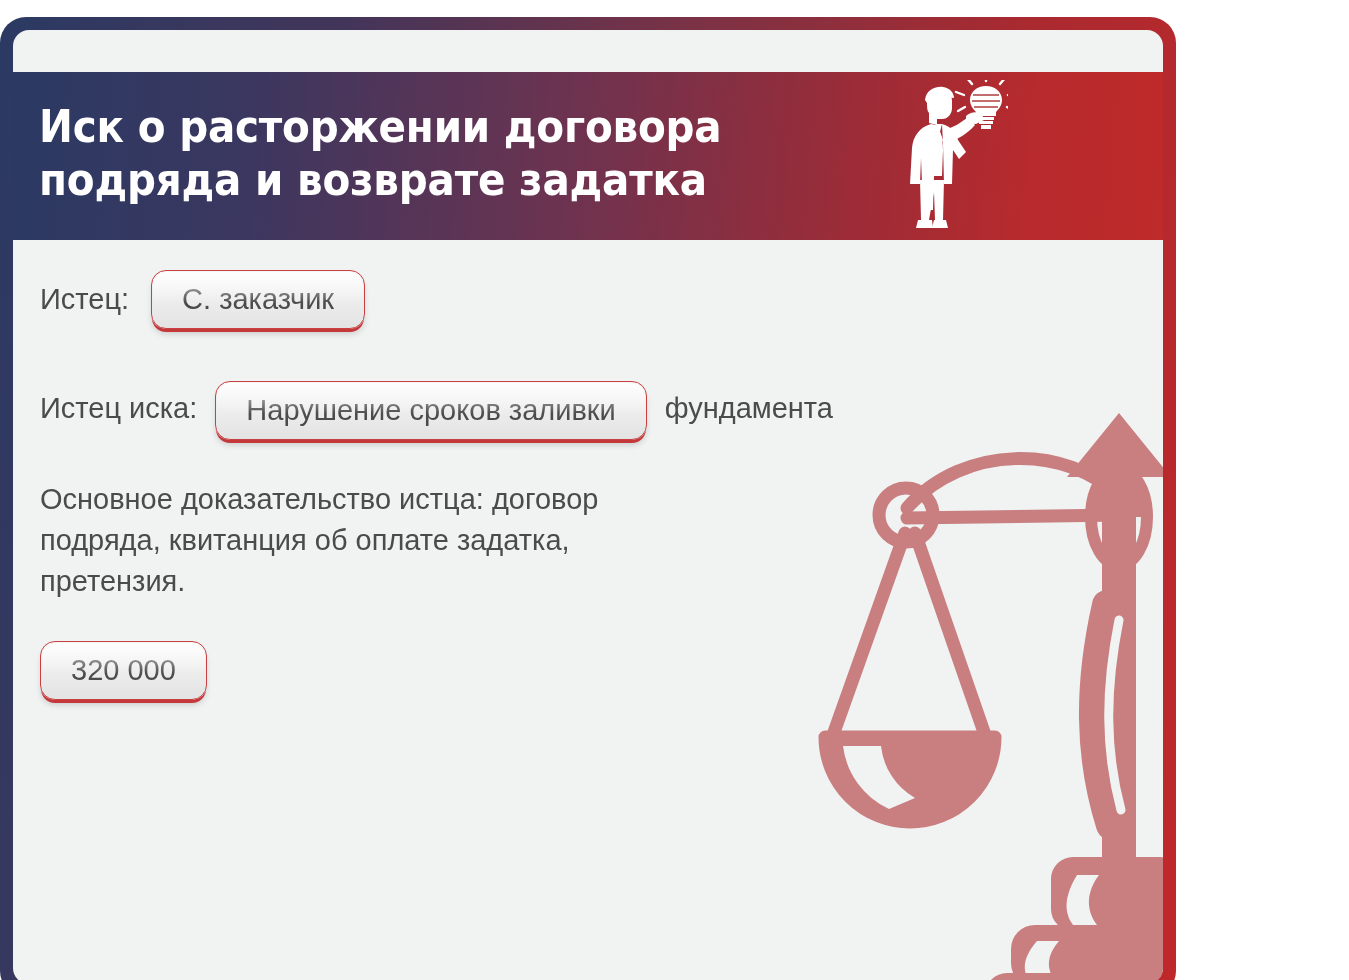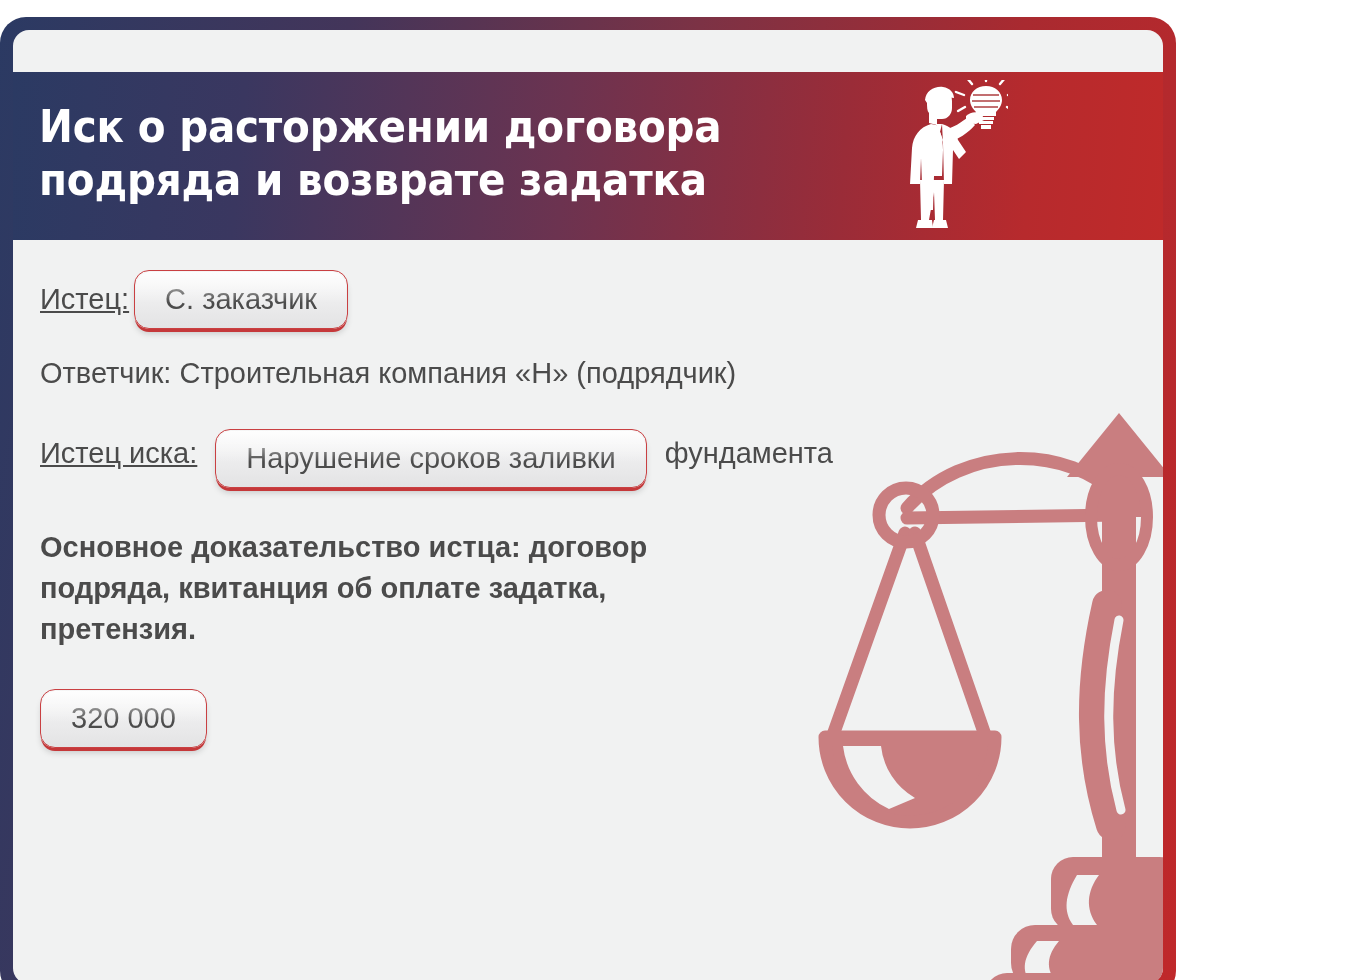--- a/index.html
+++ b/index.html
@@ -101,21 +101,20 @@
   }
 
   .row {
     display: flex;
     align-items: center;
     flex-wrap: wrap;
   }
 
   .lbl {
     white-space: nowrap;
-    text-decoration: underline;
   }
 
   .para {
     margin: 0;
   }
 
   .gap-sm { height: 17px; }
   .gap-md { height: 24px; }
   .gap-lg { height: 22px; }
 
@@ -137,22 +136,22 @@
   .chip::after {
     content: "";
     position: absolute;
     left: 1px; right: 1px; top: 1px;
     height: 55%;
     border-radius: 14px 14px 0 0;
     background: linear-gradient(180deg, rgba(255,255,255,0.85), rgba(255,255,255,0));
     pointer-events: none;
   }
 
-  .chip-istec  { margin-left: 5px; }
-  .chip-sut    { margin: 11px 18px 0 18px; }
+  .chip-istec  { margin-left: 22px; }
+  .chip-sut    { margin: 4px 18px 0 18px; }
   .chip-summa  { margin: 0 18px 0 0; text-align: right; }
 
   .after-chip { white-space: nowrap; }
 </style>
 </head>
 <body>
 
 <div id="card">
   <div id="card-inner">
 
@@ -245,38 +244,35 @@
 
     <div id="content">
 
       <div class="row">
         <span class="lbl">Истец:</span>
         <span class="chip chip-istec">С. заказчик</span>
       </div>
 
       <div class="gap-md"></div>
 
-      <div class="row">
-        <span>Ответчик: Строительная компания «Н» (подрядчик)</span>
-      </div>
 
       <div class="gap-md"></div>
 
       <div class="row">
         <span class="lbl">Истец иска:</span>
         <span class="chip chip-sut">Нарушение сроков заливки</span>
         <span class="after-chip">фундамента</span>
       </div>
 
       <div class="gap-sm"></div>
 
 
       <div class="gap-lg"></div>
 
-      <p class="para" style="white-space: pre-line; font-weight: bold;">Основное доказательство истца: договор
+      <p class="para" style="white-space: pre-line;">Основное доказательство истца: договор
 подряда, квитанция об оплате задатка,
 претензия.</p>
 
       <div class="gap-lg"></div>
 
 
       <div class="gap-sm"></div>
 
       <div class="row">
         <span class="chip chip-summa">320 000</span>

